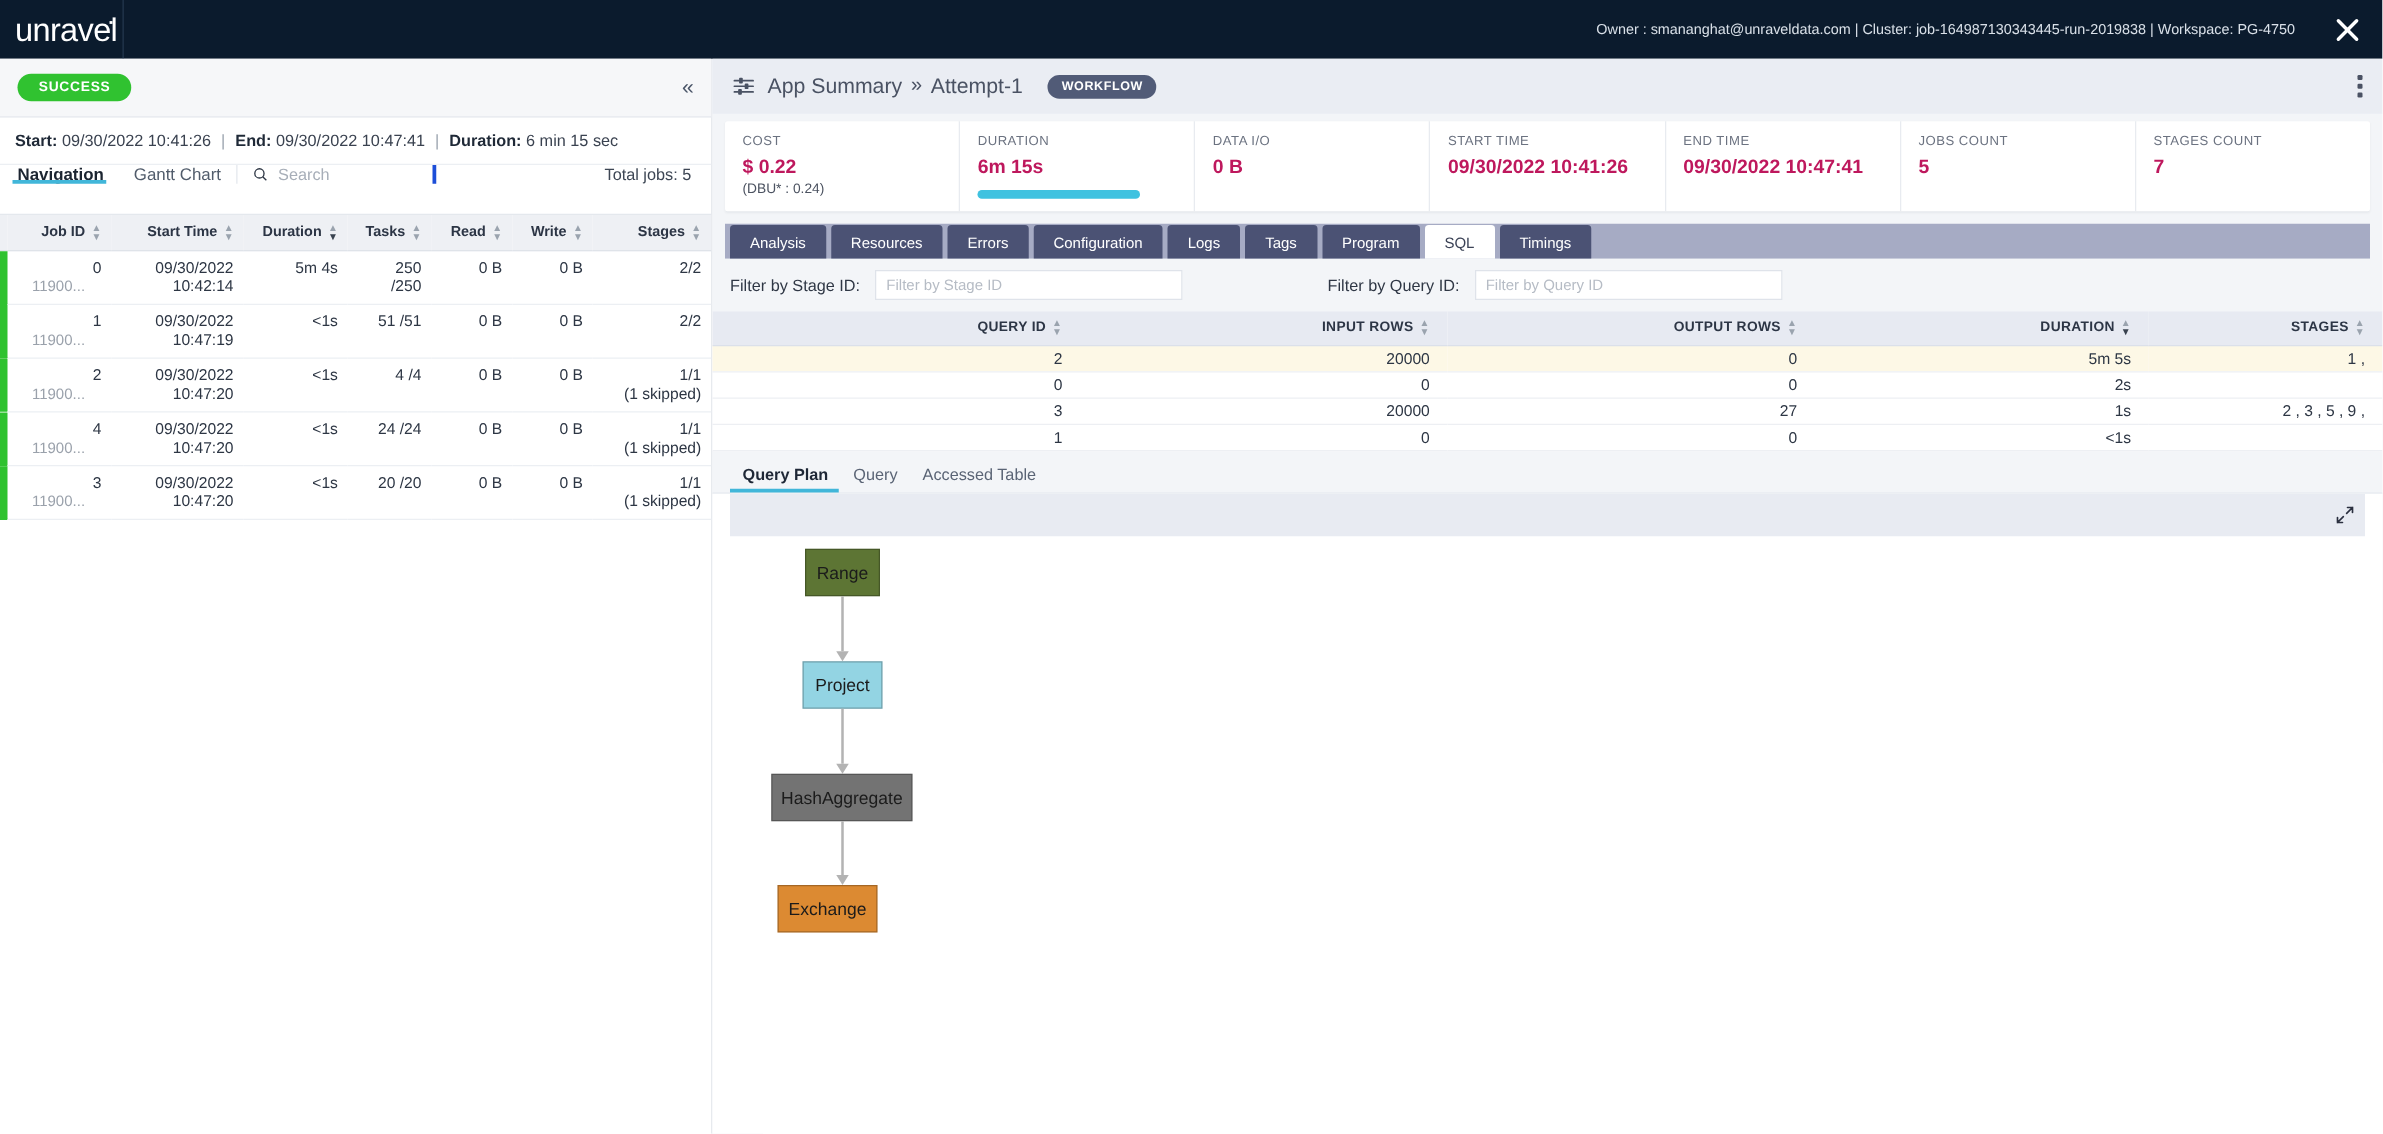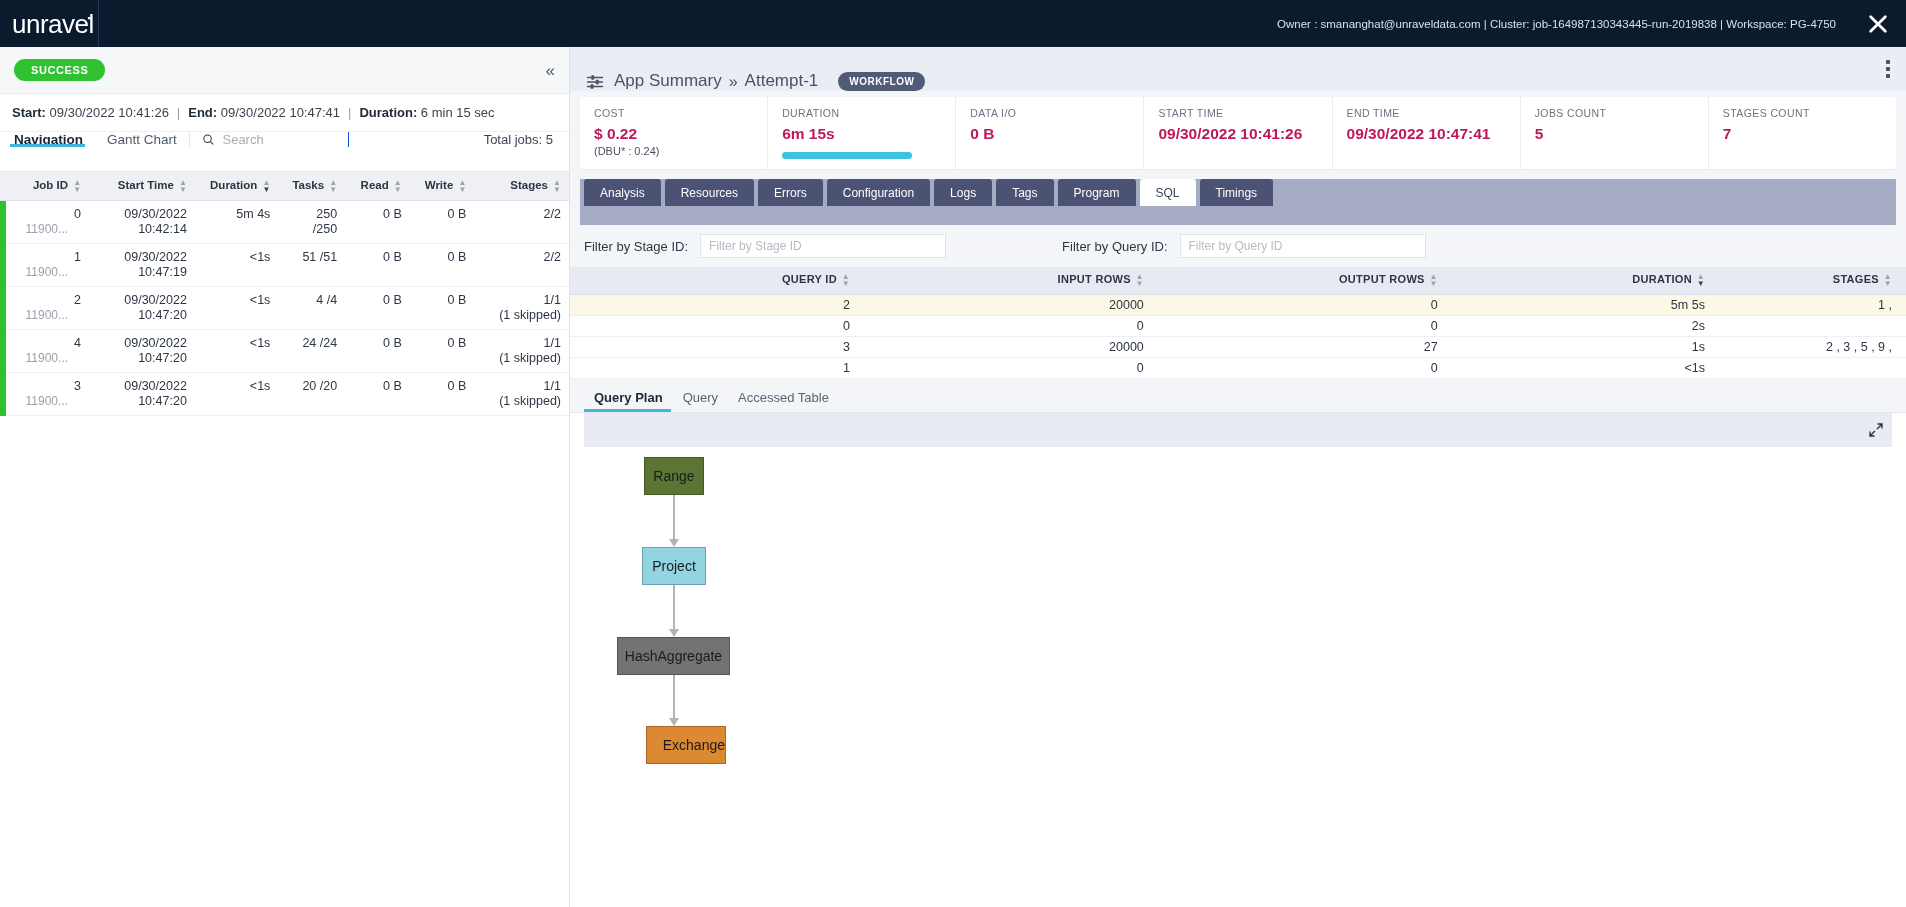--- a/index.html
+++ b/index.html
@@ -74,21 +74,21 @@
     color: #515c6b; cursor: pointer; position: relative;
   }
   .ltab:first-child { padding-left: 14px; }
   .ltab.active { color: #1b2430; font-weight: 700; }
   .ltab.active::after {
     content: ""; position: absolute; left: 10px; right: 10px; bottom: 0;
     height: 3px; background: #41b6d9;
   }
   .search-box {
     display: flex; align-items: center; gap: 8px; border-left: 1px solid #e4e8ed;
-    border-right: 1px solid #1d4ed8; padding: 0 12px; width: 160px;
+    border-right: 3px solid #1d4ed8; padding: 0 12px; width: 160px;
   }
   .search-box svg { width: 15px; height: 15px; stroke: #2b3442; fill: none; stroke-width: 2; }
   .search-box input {
     border: none; outline: none; font-size: 13px; color: #333; width: 100%;
     font-family: "Liberation Sans", sans-serif; background: transparent;
   }
   .search-box input::placeholder { color: #a7aeb8; }
   .total-jobs {
     margin-left: auto; display: flex; align-items: center; padding-right: 16px;
     font-size: 13px; color: #3d4654;
@@ -113,21 +113,21 @@
   }
   table.jobs td.jobid { position: relative; padding-left: 10px; }
   table.jobs tbody tr { position: relative; }
   .marker-cell { width: 5px; padding: 0 !important; background: #2fc22f; border-bottom: 1px solid #2fc22f !important; }
   .sub { display: block; color: #9aa1ab; font-size: 12px; text-align: left; padding-left: 10px; }
   .two-line { display: block; }
 
   
   .right { flex: 1; background: #f3f5f8; display: flex; flex-direction: column; min-width: 0; }
   .sum-header {
-    height: 44px; display: flex; align-items: flex-end; padding: 0 16px;
+    height: 44px; display: flex; align-items: center; padding: 0 16px;
     background: #eaedf3; position: relative;
   }
   .sum-icon { width: 18px; height: 18px; margin-right: 10px; }
   .sum-title { font-size: 17px; color: #4a5263; }
   .sum-chev { font-size: 16px; color: #4a5263; padding: 0 7px; }
   .sum-attempt { font-size: 17px; color: #4a5263; }
   .pill-workflow {
     margin-left: 20px; background: #515b77; color: #fff; font-size: 10px;
     letter-spacing: 0.5px; font-weight: 600; padding: 4px 11px; border-radius: 10px;
   }
@@ -153,22 +153,22 @@
   .metric .mval {
     font-size: 15.5px; color: #be185d; font-weight: 700; white-space: nowrap;
   }
   .metric .msub { font-size: 11px; color: #4b5260; margin-top: 2px; }
   .metric .mbar {
     height: 7px; background: #3fc2e0; border-radius: 4px; margin-top: 9px;
     width: 130px;
   }
 
   .tabstrip {
-    margin: 10px 10px 0 10px; background: #a6abc4; height: 46px;
-    display: flex; align-items: flex-start; padding-left: 4px; gap: 4px;
+    margin: 10px 10px 0 10px; background: #a6abc4; height: 28px;
+    display: flex; align-items: flex-end; padding-left: 4px; gap: 4px;
   }
   .rtab {
     background: #4b5274; color: #fff; font-size: 12px; padding: 0 16px;
     height: 27px; display: flex; align-items: center;
     border-radius: 3px 3px 0 0; cursor: pointer; white-space: nowrap;
   }
   .rtab.active { background: #ffffff; color: #3b4256; }
 
   .filters {
     background: #f3f5f8; height: 42px; display: flex; align-items: center;
@@ -545,20 +545,20 @@
         </div>
         <div class="edge" style="left:89px; top:138px; height:44px;"></div>
         <div class="arrow" style="left:85px; top:182px;"></div>
 
         <div class="node" style="left:33px; top:190px; width:113px; background:#737373;">
           <span>HashAggregate</span>
         </div>
         <div class="edge" style="left:89px; top:228px; height:43px;"></div>
         <div class="arrow" style="left:85px; top:271px;"></div>
 
-        <div class="node" style="left:62px; top:279px; width:80px; background:#dc8a32;justify-content:flex-end;">
+        <div class="node" style="left:38px; top:279px; width:80px; background:#dc8a32;">
           <span>Exchange</span>
         </div>
       </div>
     </div>
 
   </div>
 </div>
 
 </body></html>

